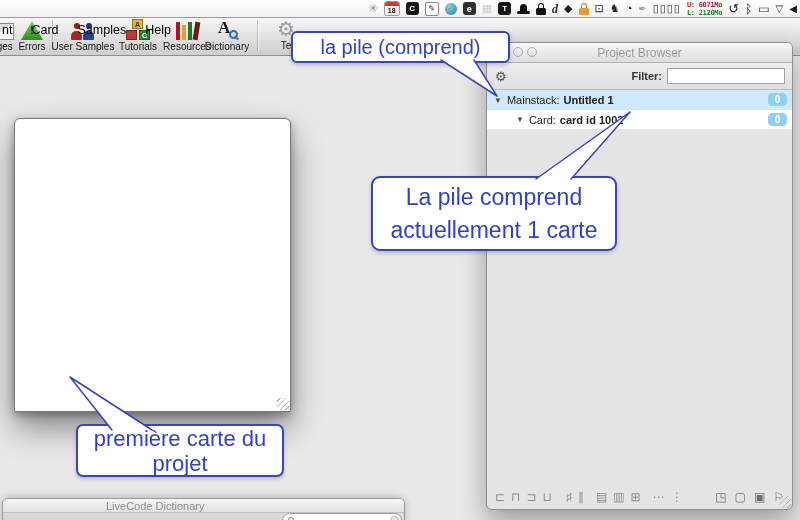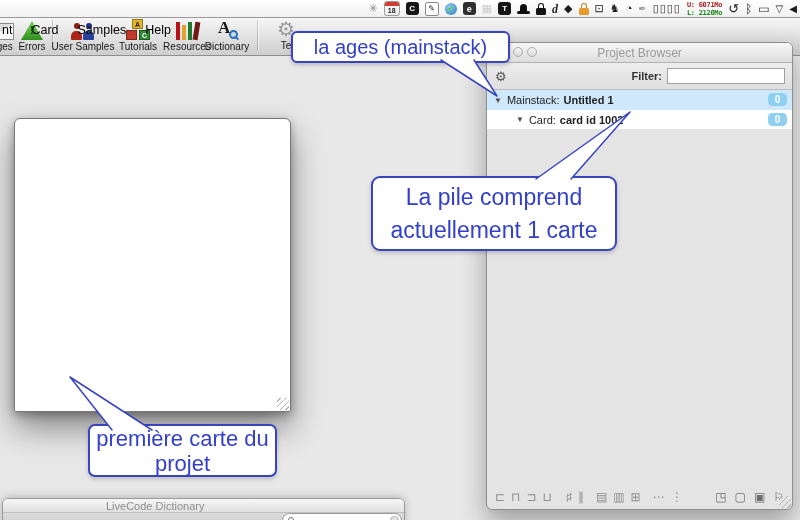--- a/index.html
+++ b/index.html
@@ -137,21 +137,21 @@
   .fic.g2{margin-left:8px;} .fic.g3{margin-left:6px;}
   .f-right{margin-left:auto;display:flex;}
   .f-right .fic{margin:0 0 0 8px;color:#6f6f6f;}
 
   
   .callout{position:absolute;background:#fff;border:2px solid #3944bf;color:#3340c8;z-index:41;
            display:flex;flex-direction:column;align-items:center;justify-content:center;text-align:center;
            box-shadow:0 2px 4px rgba(0,0,0,.2);box-sizing:border-box;}
   .c1{left:291px;top:31px;width:219px;height:32px;border-radius:6px;font-size:20px;}
   .c2{left:371px;top:176px;width:246px;height:75px;border-radius:9px;font-size:23px;line-height:33px;}
-  .c3{left:88px;top:424px;width:189px;height:53px;border-radius:7px;font-size:22px;line-height:25px;align-items:center;}
+  .c3{left:76px;top:424px;width:208px;height:53px;border-radius:7px;font-size:22px;line-height:25px;align-items:center;}
   .tails{position:absolute;left:0;top:0;z-index:45;pointer-events:none;}
 </style>
 </head>
 <body>
 
 <div class="screen">
 
   <div class="menubar">
     <div class="menu-items">
       <span>nt</span>
@@ -301,21 +301,21 @@
         <span class="fic">◳</span>
         <span class="fic">▢</span>
         <span class="fic">▣</span>
         <span class="fic">⚐</span>
       </span>
     </div>
     <span class="grip"></span>
   </div>
 
   <div class="callout c1">
-    <span>la ages (mainstack)</span>
+    <span>la pile (comprend)</span>
   </div>
   <div class="callout c2">
     <span>La pile comprend</span>
     <span>actuellement 1 carte</span>
   </div>
   <div class="callout c3">
     <span>première carte du</span>
     <span>projet</span>
   </div>
 

